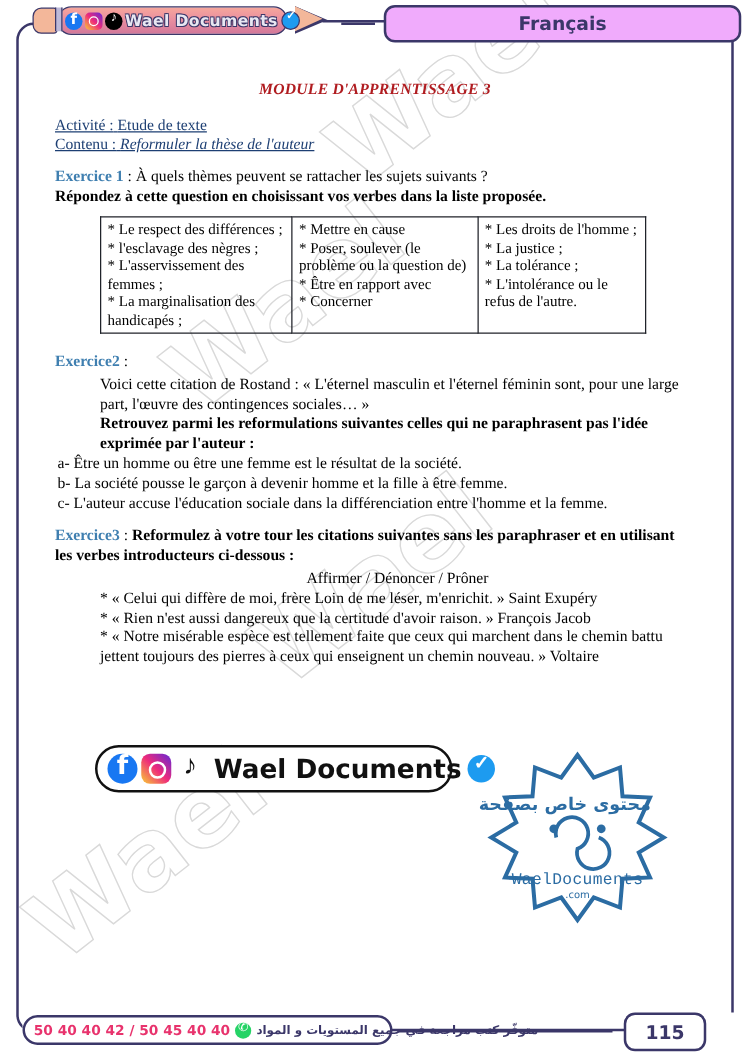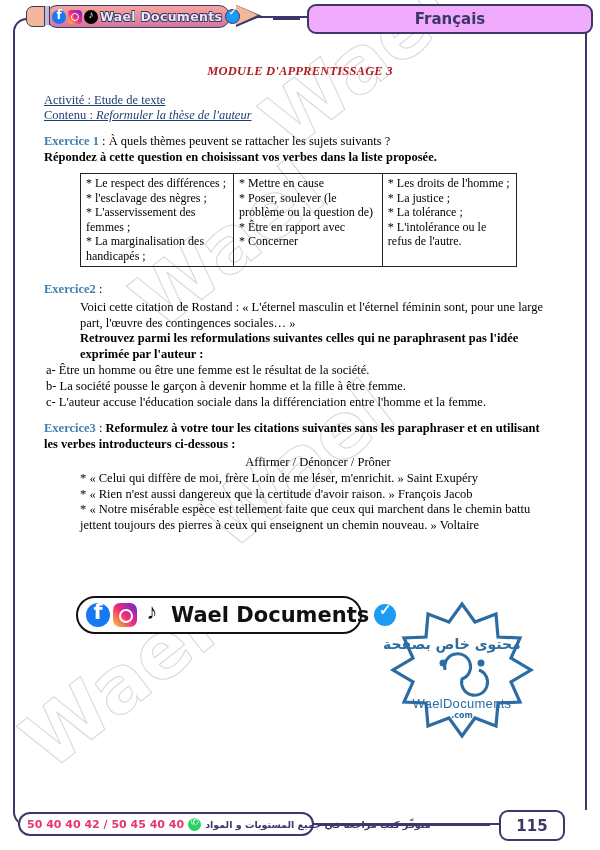--- a/index.html
+++ b/index.html
@@ -169,25 +169,25 @@
 
   
   .seal{position:absolute;left:383px;top:600px;width:158px;height:140px;z-index:5;}
   .seal-ar{
     position:absolute;left:0;right:4px;top:36px;text-align:left;
     font-family:"DejaVu Sans", sans-serif;font-weight:bold;font-size:14px;color:#2b6ca3;
     direction:rtl;
   }
   .seal-name{
     position:absolute;left:0;right:0;top:96px;text-align:center;
-    font-family:Liberation Sans, sans-serif;font-size:13px;color:#2b6ca3;letter-spacing:.3px;
+    font-family:Liberation Mono, monospace;font-size:13px;color:#2b6ca3;letter-spacing:.3px;
   }
   .seal-dom{
     position:absolute;left:0;right:0;top:111px;text-align:center;
-    font-family:"DejaVu Sans", sans-serif;font-weight:bold;font-size:8px;color:#2b6ca3;
+    font-family:"DejaVu Sans", sans-serif;font-weight:normal;font-size:8px;color:#2b6ca3;
   }
 
   
   .footer-pill{
     position:absolute;left:18px;top:812px;width:296px;height:24px;
     border:2.2px solid #3b3769;border-radius:12px;background:#fff;z-index:6;
     display:flex;align-items:center;justify-content:flex-end;
     padding:0 7px;box-sizing:border-box;direction:rtl;
   }
   .footer-ar{

